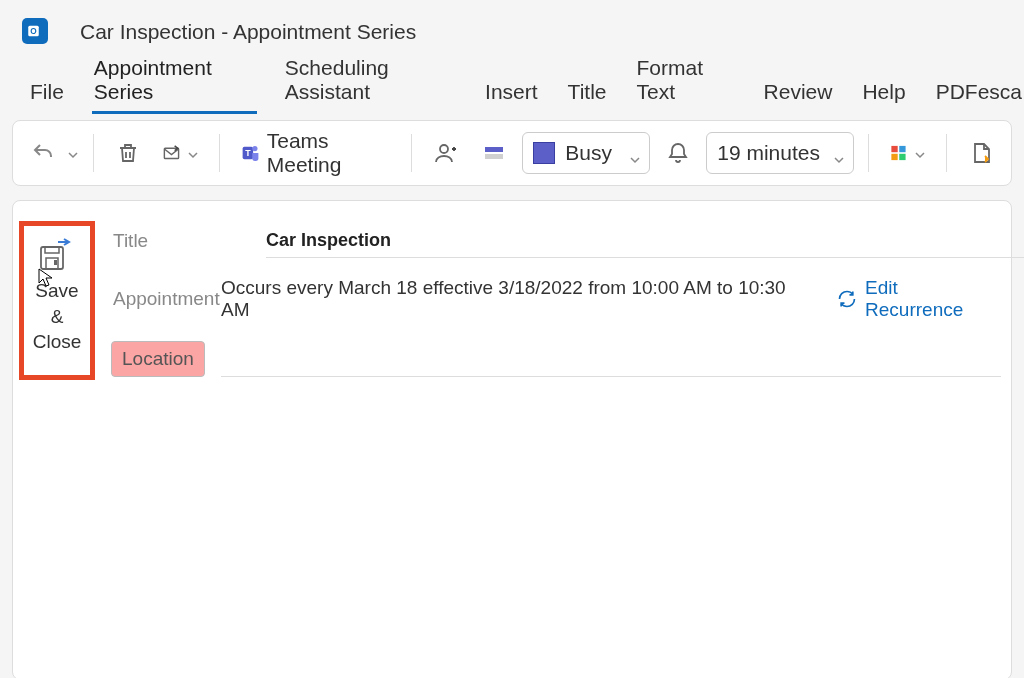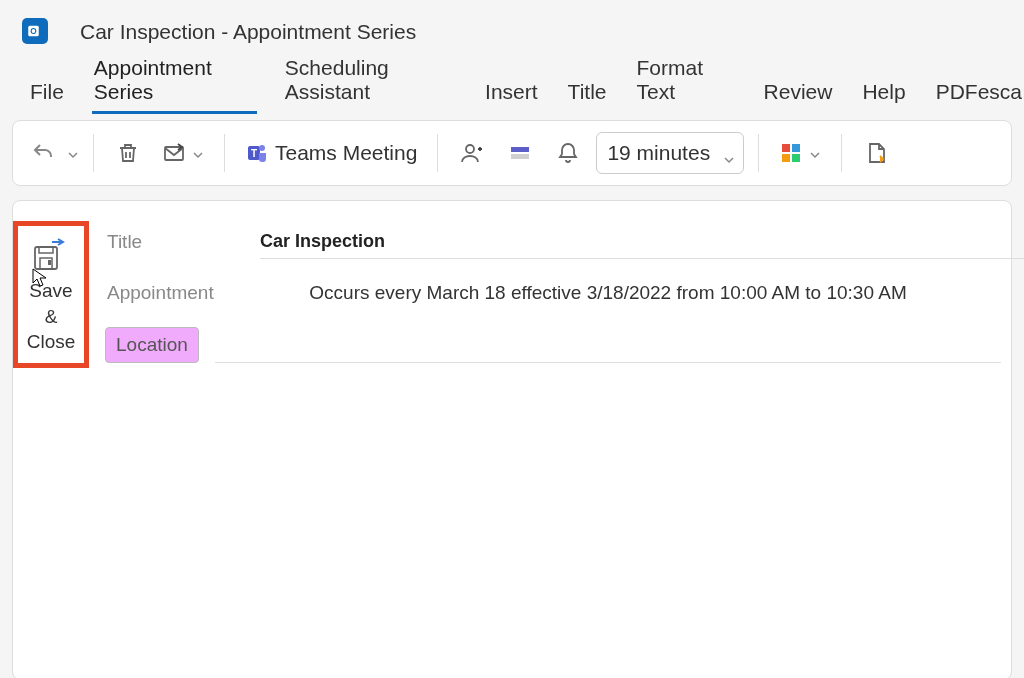--- a/index.html
+++ b/index.html
@@ -146,22 +146,23 @@
       border: 1px solid #ddd;
       border-radius: 8px;
       height: 480px;
     }
     .content-flex {
       display: flex;
       gap: 16px;
     }
     .save-close {
       width: 76px;
+      margin-left: 6px;
       border: 5px solid #e74727;
-      padding: 12px 6px 8px 6px;
+      padding: 12px 6px 20px 6px;
       display: flex;
       flex-direction: column;
       align-items: center;
       cursor: pointer;
       gap: 8px;
     }
     .save-close-icon {
       width: 34px;
       height: 32px;
       position: relative;
@@ -200,38 +201,37 @@
       background: transparent;
       margin-left: 45px;
     }
     .recurrence-row {
       display: flex;
       align-items: center;
       gap: 20px;
       font-size: 19px;
       color: #333;
       padding: 10px 0;
-      flex-direction: column;
     }
     .edit-recurrence {
       display: flex;
       align-items: center;
       gap: 8px;
       color: #0f6cbd;
       cursor: pointer;
       font-size: 19px;
     }
     .edit-recurrence svg { width: 20px; height: 20px; }
     .location-btn {
       font-size: 19px;
       color: #555;
       border: 1px solid #bbb;
       border-radius: 4px;
       padding: 6px 10px;
-      background: #f0abfc;
+      background: #fca5a5;
       cursor: pointer;
       justify-self: start;
     }
     .location-input {
       border: none;
       border-bottom: 1px solid #ddd;
       font-size: 19px;
       padding: 6px 0;
       width: 100%;
       background: transparent;
@@ -316,20 +316,29 @@
         <circle cx="10" cy="8" r="4"></circle>
         <path d="M2 21c0-4 4-6 8-6s8 2 8 6"></path>
         <path d="M18 8h4M20 6v4" stroke="#444"></path>
       </svg>
   </div>
   <div class="tool-btn">
     <svg viewBox="0 0 24 24">
         <rect x="3" y="6" width="18" height="5" fill="#5b5fc7"></rect>
         <rect x="3" y="13" width="18" height="5" fill="#d0d0d0"></rect>
       </svg>
+  </div>
+  <div class="dropdown-field" style="min-width:128px">
+    <span class="dd-content">
+      <span class="status-swatch"></span>
+      <span>Busy</span>
+    </span>
+    <span class="caret-down"><svg viewBox="0 0 12 12">
+          <path d="M2 4l4 4 4-4" fill="none" stroke="#888" stroke-width="1.5"></path>
+        </svg></span>
   </div>
   <div class="tool-btn">
     <svg viewBox="0 0 24 24" fill="none" stroke="#666" stroke-width="1.8">
         <path d="M12 3a6 6 0 016 6v4l2 3H4l2-3V9a6 6 0 016-6z"></path>
         <path d="M10 19a2 2 0 004 0"></path>
       </svg>
   </div>
   <div class="dropdown-field" style="min-width:148px">
     <span>19 minutes</span>
     <span class="caret-down"><svg viewBox="0 0 12 12">
@@ -380,19 +389,26 @@
 Close</div>
     </div>
 
     <div class="form-grid">
       <div class="field-label">Title</div>
       <input class="title-input" value="Car Inspection" style="">
 
       <div class="field-label">Appointment</div>
       <div class="recurrence-row">
         <span>Occurs every March 18 effective 3/18/2022 from 10:00 AM to 10:30 AM</span>
+        <span class="edit-recurrence">
+          <svg viewBox="0 0 24 24" fill="none" stroke="#0f6cbd" stroke-width="2">
+              <path d="M3 12a9 9 0 019-9 9 9 0 017 3.3M21 12a9 9 0 01-9 9 9 9 0 01-7-3.3"></path>
+              <path d="M19 3v4h-4M5 21v-4h4"></path>
+            </svg>
+          <span>Edit Recurrence</span>
+        </span>
       </div>
 
       <button class="location-btn">Location</button>
       <input class="location-input" value="" style="">
     </div>
   </div>
 </div>
 
 </body></html>

